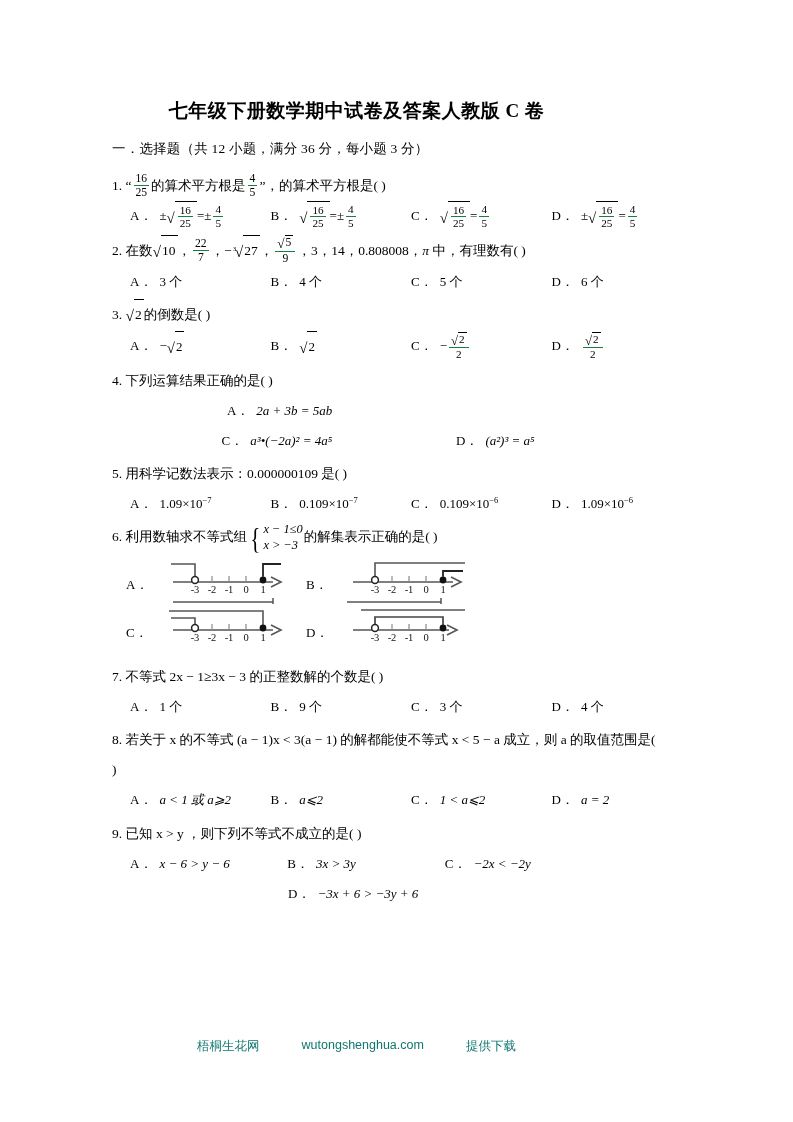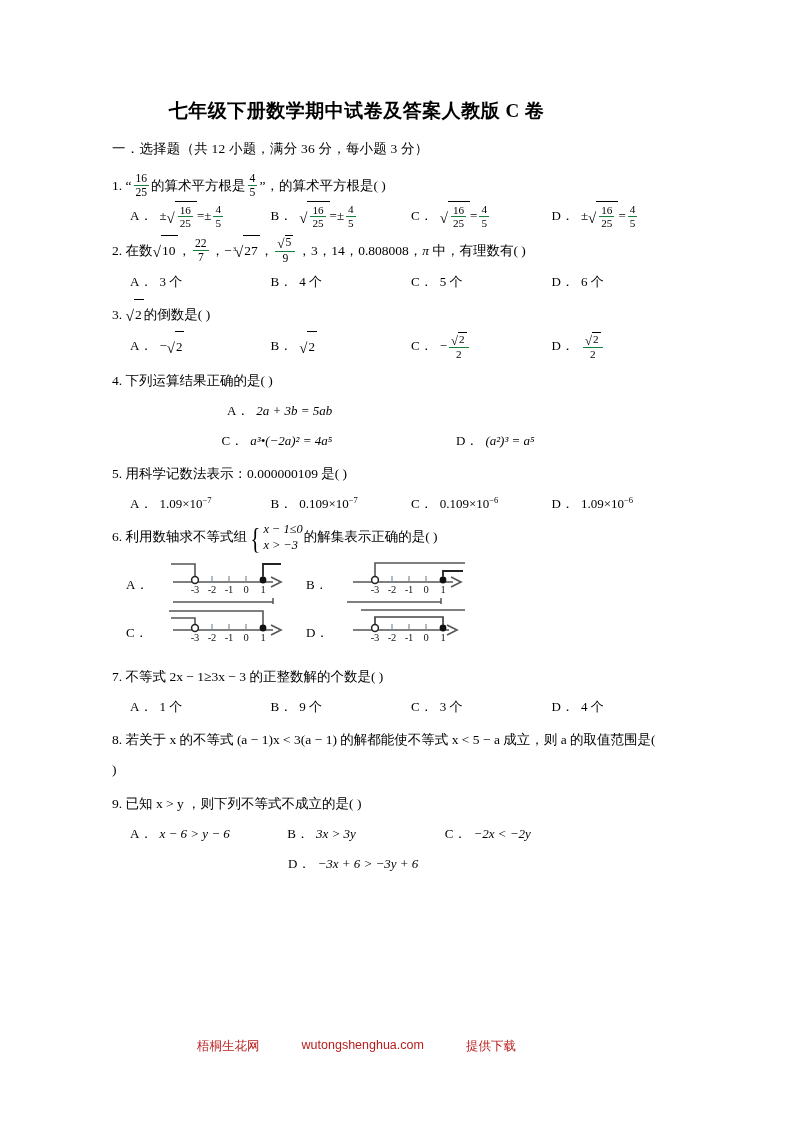--- a/index.html
+++ b/index.html
@@ -118,21 +118,21 @@
   .nl svg { display: block; }
 
   .footer {
     position: absolute;
     left: 0; right: 0;
     top: 1038px;
     display: flex;
     justify-content: center;
     gap: 42px;
     font-size: 12.5px;
-    color: #b91c1c;
+    color: #0f766e;
     font-family: "Liberation Sans", sans-serif;
   }
   .footer .site { font-family: "Liberation Sans", sans-serif; }
 </style>
 </head>
 <body>
 
 <div class="page">
 
   <div class="title">七年级下册数学期中试卷及答案人教版 C 卷</div>
@@ -359,20 +359,26 @@
         <div class="opt"><span class="lab">D．</span><span>4 个</span></div>
       </div>
     </div>
 
     <div class="q">
       <div class="stem">
         <span>8.</span>
         <span>若关于 x 的不等式 (a − 1)x &lt; 3(a − 1) 的解都能使不等式 x &lt; 5 − a 成立，则 a 的取值范围是(</span>
       </div>
       <div class="stem">)</div>
+      <div class="opts r4">
+        <div class="opt"><span class="lab">A．</span><span class="mi">a &lt; 1 或 a⩾2</span></div>
+        <div class="opt"><span class="lab">B．</span><span class="mi">a⩽2</span></div>
+        <div class="opt"><span class="lab">C．</span><span class="mi">1 &lt; a⩽2</span></div>
+        <div class="opt"><span class="lab">D．</span><span class="mi">a = 2</span></div>
+      </div>
     </div>
 
     <div class="q" style="margin-top:4px">
       <div class="stem">
         <span>9.</span>
         <span>已知 x &gt; y ，则下列不等式不成立的是(        )</span>
       </div>
       <div class="opts r3">
         <div class="opt mi"><span class="lab" style="font-style:normal">A．</span><span>x − 6 &gt; y − 6</span></div>
         <div class="opt mi"><span class="lab" style="font-style:normal">B．</span><span>3x &gt; 3y</span></div>

